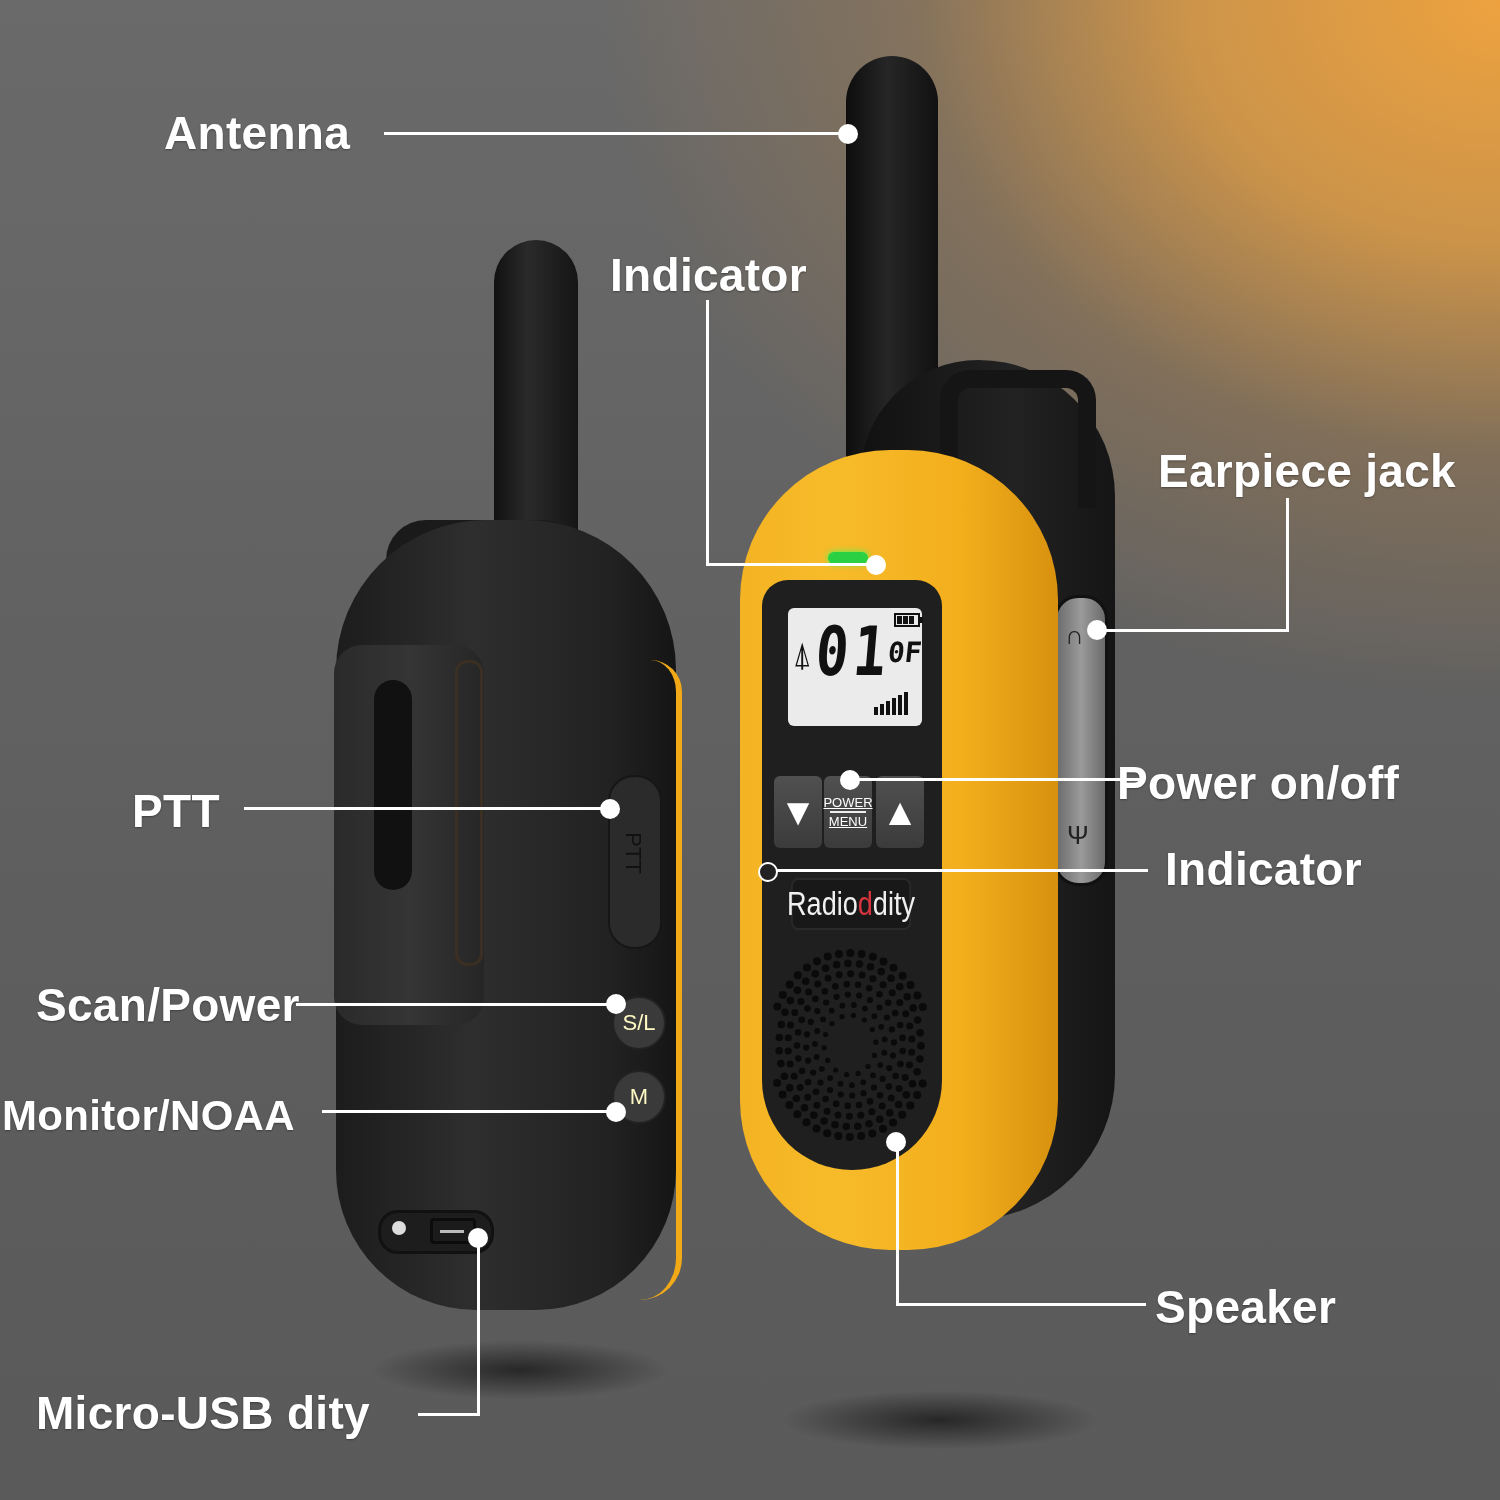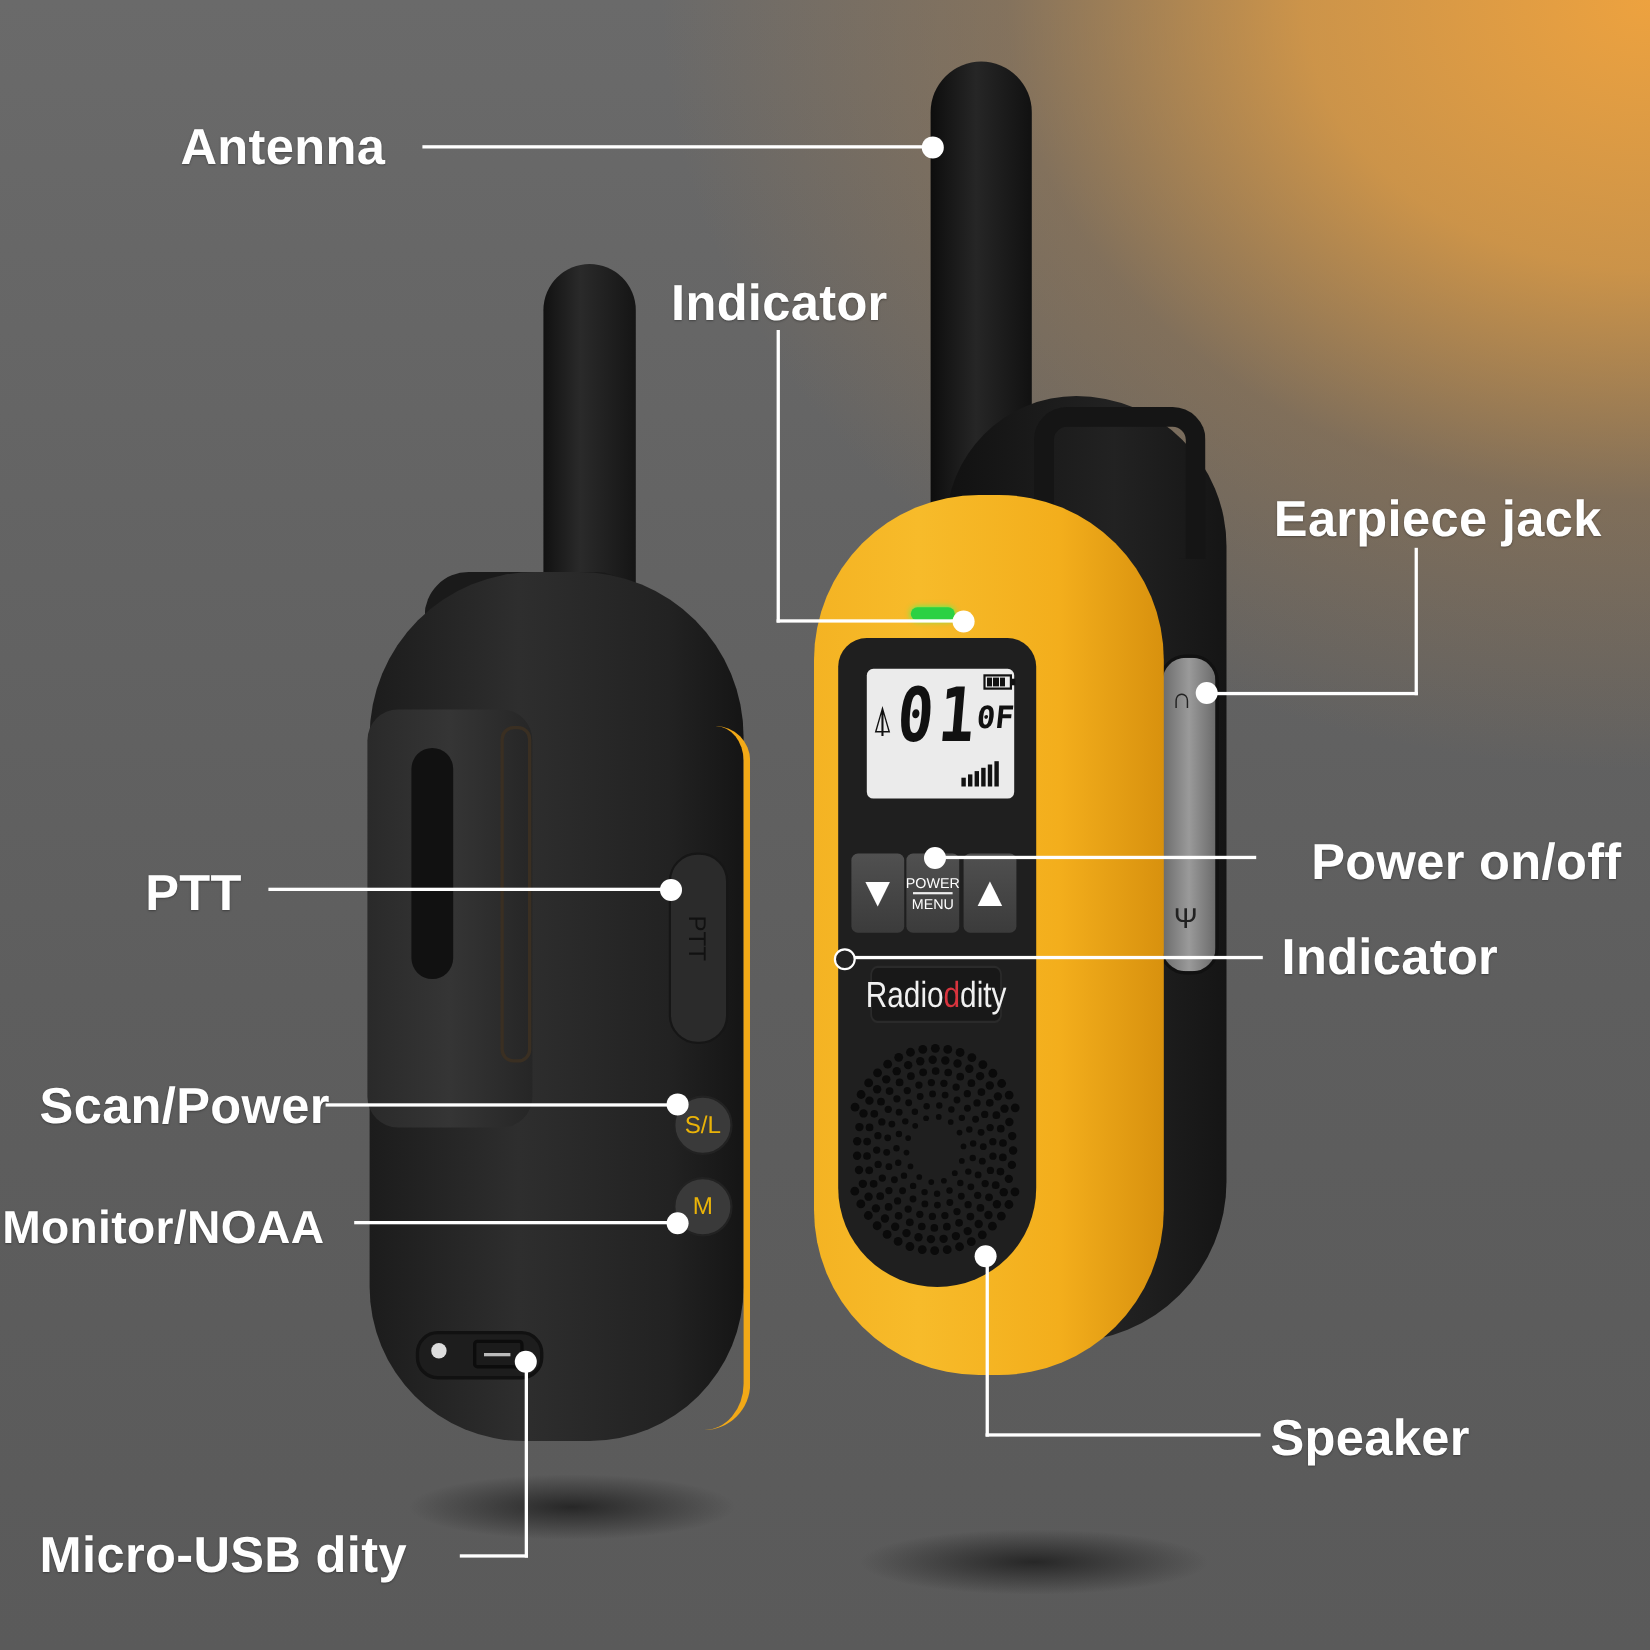--- a/index.html
+++ b/index.html
@@ -27,21 +27,21 @@
   .rear-handle{left:386px;top:520px;width:160px;height:120px;border-radius:40px 40px 0 0;
     border:18px solid #1a1a1a;border-bottom:none;}
   .clip{left:334px;top:645px;width:150px;height:380px;border-radius:28px;
     background:linear-gradient(90deg,#2a2a2a,#353535 50%,#262626);}
   .clip-slot{left:374px;top:680px;width:38px;height:210px;border-radius:20px;background:#111;}
   .clip-slot2{left:455px;top:660px;width:22px;height:300px;border-radius:12px;border:3px solid #3a2f22;}
   .ptt{left:608px;top:775px;width:50px;height:170px;border-radius:26px;background:#2b2b2b;
     border:2px solid #161616;}
   .ptt-text{left:606px;top:840px;width:54px;font-size:22px;color:#111;transform:rotate(90deg);text-align:center;}
   .sidebtn{position:absolute;width:50px;height:50px;border-radius:50%;background:#3a3a3a;border:2px solid #222;
-    color:#eab308;font-size:22px;display:flex;align-items:center;justify-content:center;}
+    color:#fef9c3;font-size:22px;display:flex;align-items:center;justify-content:center;}
   .usb-panel{left:378px;top:1210px;width:110px;height:38px;border-radius:20px;border:3px solid #111;background:#1d1d1d;}
   .usb-led{left:392px;top:1221px;width:14px;height:14px;border-radius:50%;background:#ddd;}
   .usb-port{left:430px;top:1218px;width:40px;height:20px;border:3px solid #0c0c0c;border-radius:4px;background:#1b1b1b;}
   .usb-pin{left:440px;top:1230px;width:24px;height:3px;background:#bbb;}
 
   
   .front-antenna{left:846px;top:56px;width:92px;height:420px;border-radius:46px 46px 10px 10px;
     background:linear-gradient(90deg,#0d0d0d 0%,#262626 45%,#111 100%);}
   .front-back{left:860px;top:360px;width:255px;height:860px;border-radius:130px 150px 160px 90px;
     background:linear-gradient(90deg,#111 0%,#222 60%,#151515 100%);}
@@ -59,21 +59,21 @@
   .lcd-batt{left:894px;top:613px;width:22px;height:10px;border:2px solid #111;}
   .lcd-batt::after{content:"";position:absolute;right:-5px;top:2px;width:3px;height:6px;background:#111;}
   .lcd-batt-fill{left:897px;top:616px;width:18px;height:8px;background:repeating-linear-gradient(90deg,#111 0 5px,transparent 5px 6px);}
   .lcd-tower{left:792px;top:635px;font-size:34px;color:#111;}
   .lcd-bars{left:874px;top:692px;display:flex;align-items:flex-end;gap:2px;}
   .lcd-bars span{display:block;width:4px;background:#111;}
   .keypad{left:774px;top:776px;width:152px;height:72px;}
   .key{position:absolute;top:0;width:48px;height:72px;background:linear-gradient(180deg,#505050,#3b3b3b);border-radius:6px;
     color:#fff;display:flex;flex-direction:column;align-items:center;justify-content:center;}
   .key-arrow{font-size:38px;line-height:1;}
-  .key-small{font-size:13px;line-height:15px;}
+  .key-small{font-size:13px;line-height:15px;text-decoration:underline;}
   .key-divider{width:36px;height:2px;background:#eee;margin:1px 0;}
   .brand{left:778px;top:878px;width:142px;height:48px;border-radius:8px;background:#181818;border:2px solid #2a2a2a;
     color:#f0f0f0;font-size:33px;display:flex;align-items:center;justify-content:center;transform:scaleX(0.82);transform-origin:center;}
   .brand .accent{color:#d8343e;}
   .speaker{left:772px;top:940px;width:156px;height:224px;}
   .side-plate{left:1054px;top:595px;width:48px;height:285px;border-radius:24px;background:linear-gradient(90deg,#6c6c6c,#9a9a9a 50%,#6b6b6b);
     border:3px solid #111;}
   .side-icon{position:absolute;color:#222;font-size:26px;}
 </style>
 </head>
@@ -364,21 +364,21 @@
 
 <div class="label" style="left:1158px;top:444px;">Earpiece jack</div>
 <div class="line" style="left:1286px;top:498px;width:3px;height:134px;"></div>
 <div class="line" style="left:1098px;top:629px;width:191px;height:3px;"></div>
 <div class="dot" style="left:1087px;top:620px;"></div>
 
 <div class="label" style="left:132px;top:784px;">PTT</div>
 <div class="line" style="left:244px;top:807px;width:366px;height:3px;"></div>
 <div class="dot" style="left:600px;top:799px;"></div>
 
-<div class="label" style="left:1192px;top:756px;text-align:right;">Power on/off</div>
+<div class="label" style="left:1117px;top:756px;text-align:right;">Power on/off</div>
 <div class="line" style="left:850px;top:778px;width:292px;height:3px;"></div>
 <div class="dot" style="left:840px;top:770px;"></div>
 
 <div class="label" style="left:1165px;top:842px;">Indicator</div>
 <div class="line" style="left:768px;top:869px;width:380px;height:3px;"></div>
 <div class="ring" style="left:758px;top:862px;"></div>
 
 <div class="label" style="left:36px;top:978px;">Scan/Power</div>
 <div class="line" style="left:296px;top:1003px;width:320px;height:3px;"></div>
 <div class="dot" style="left:606px;top:994px;"></div>

